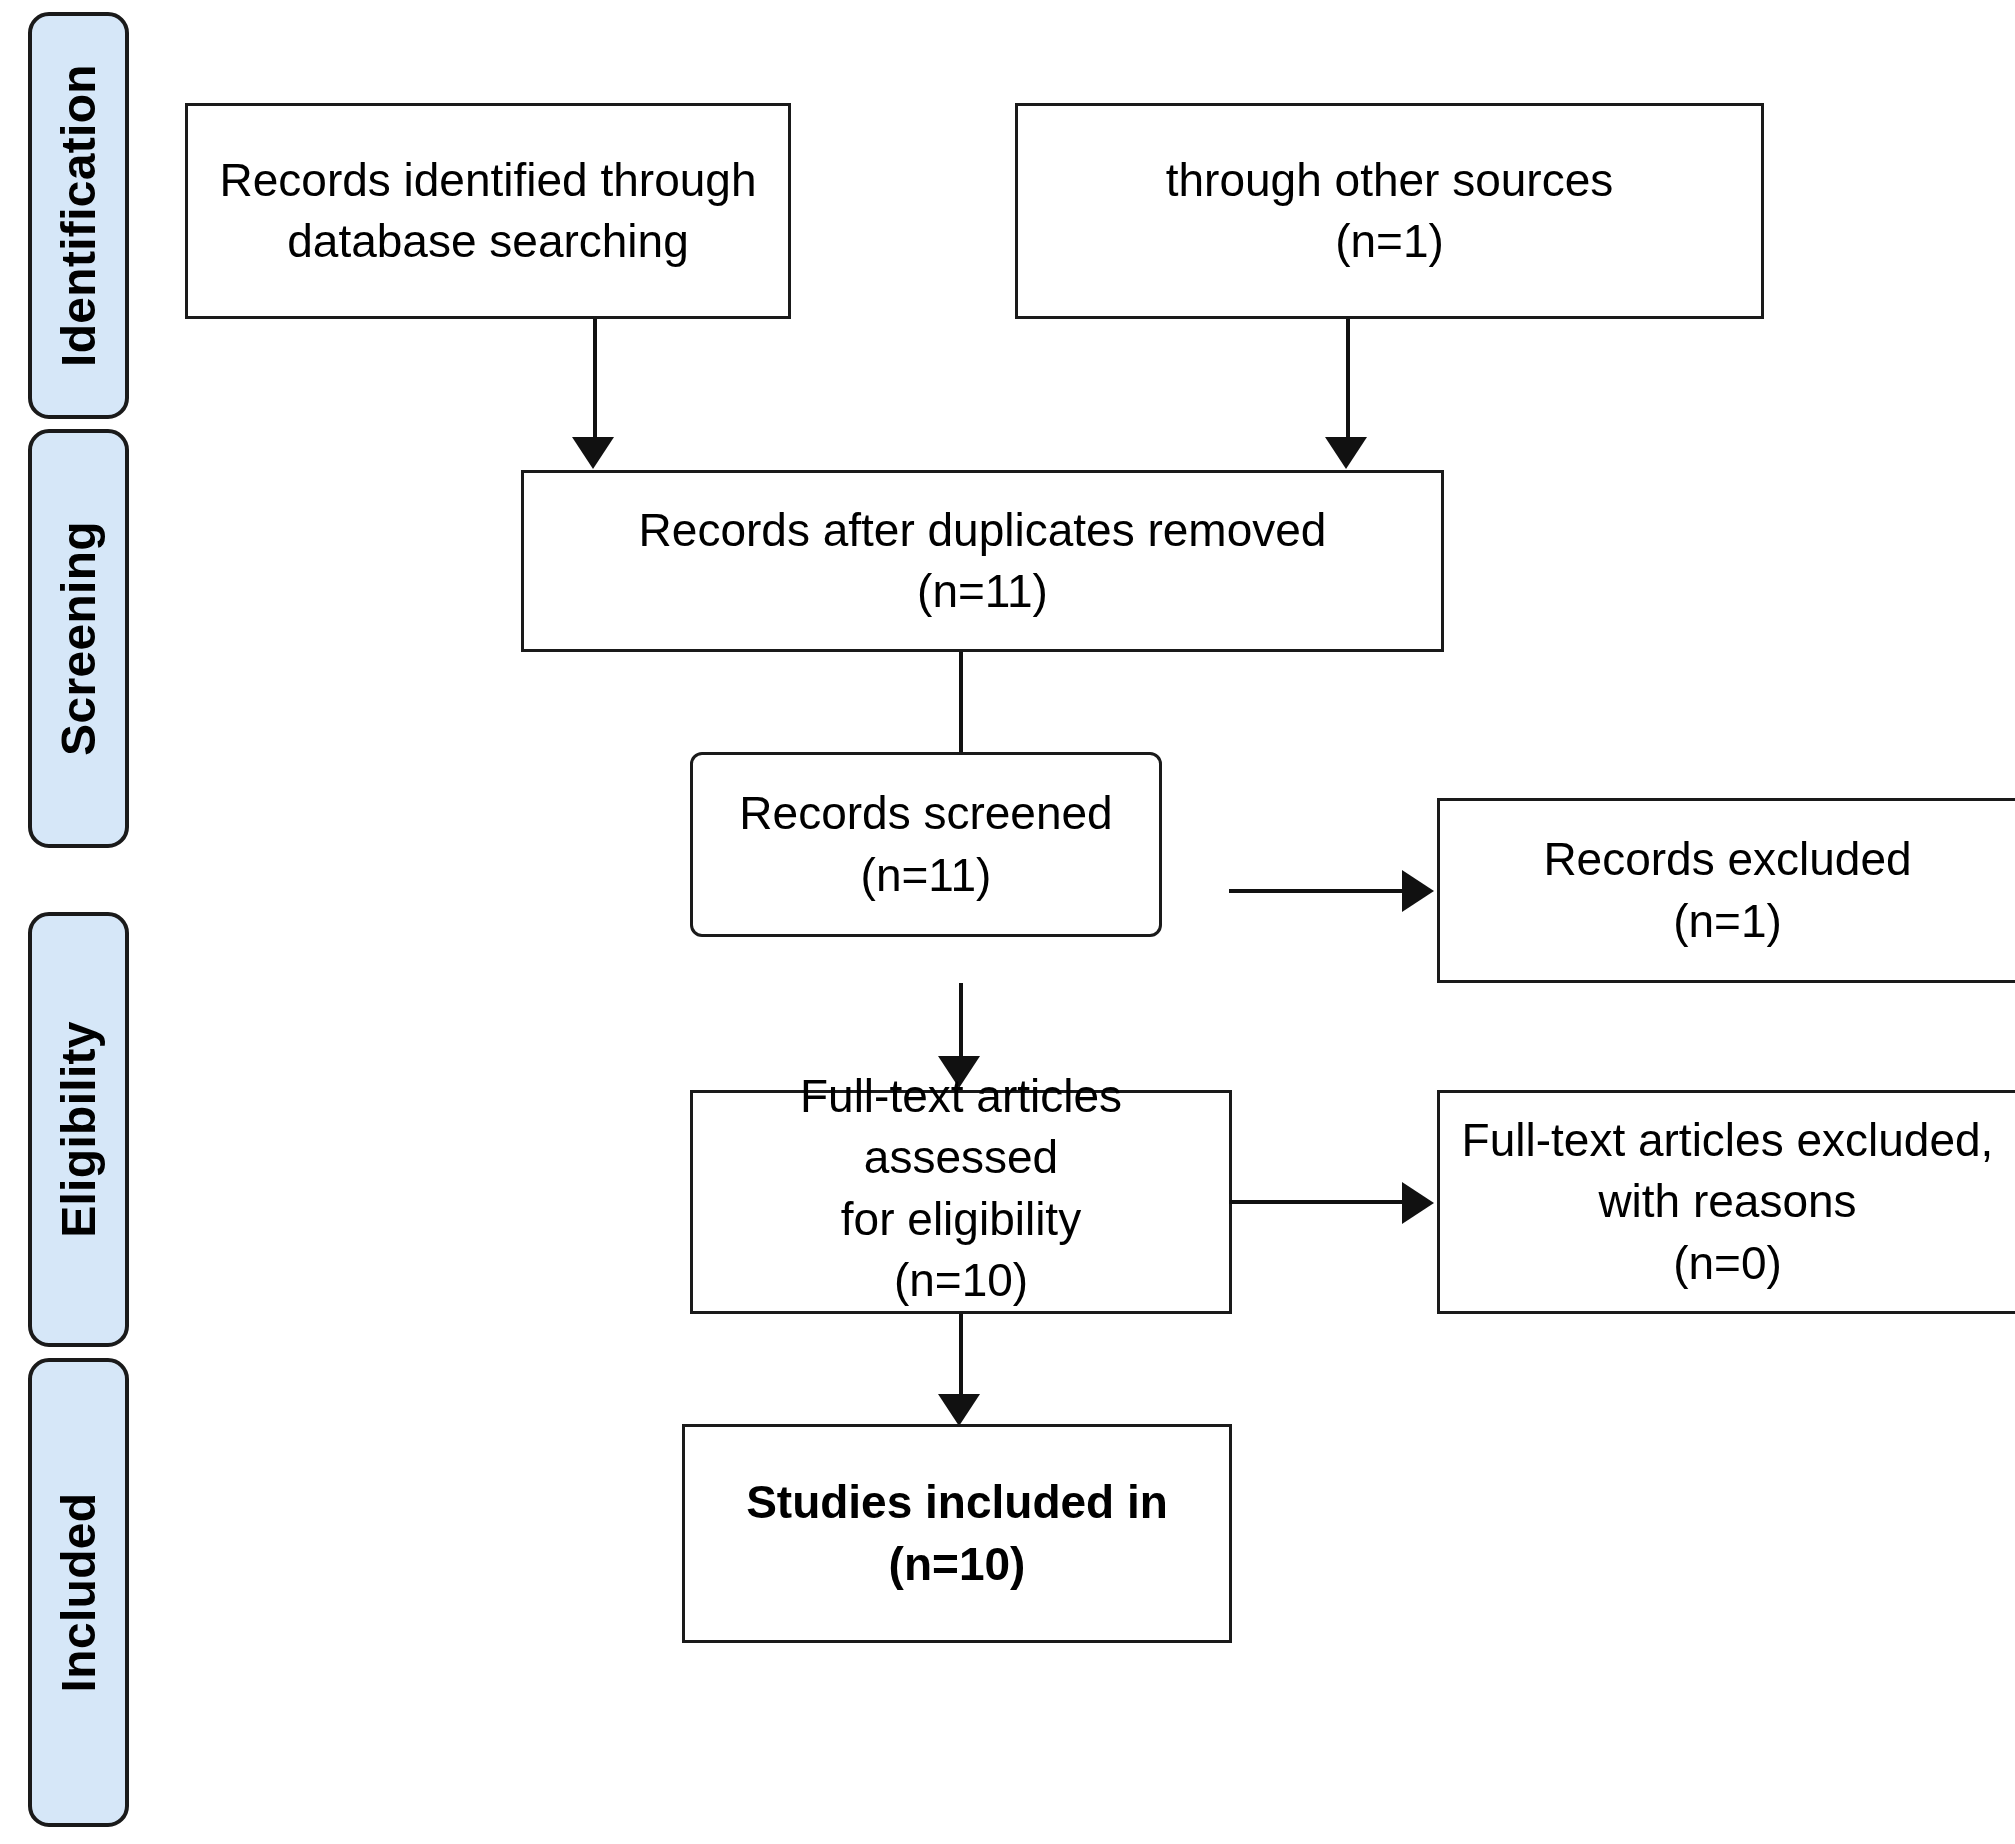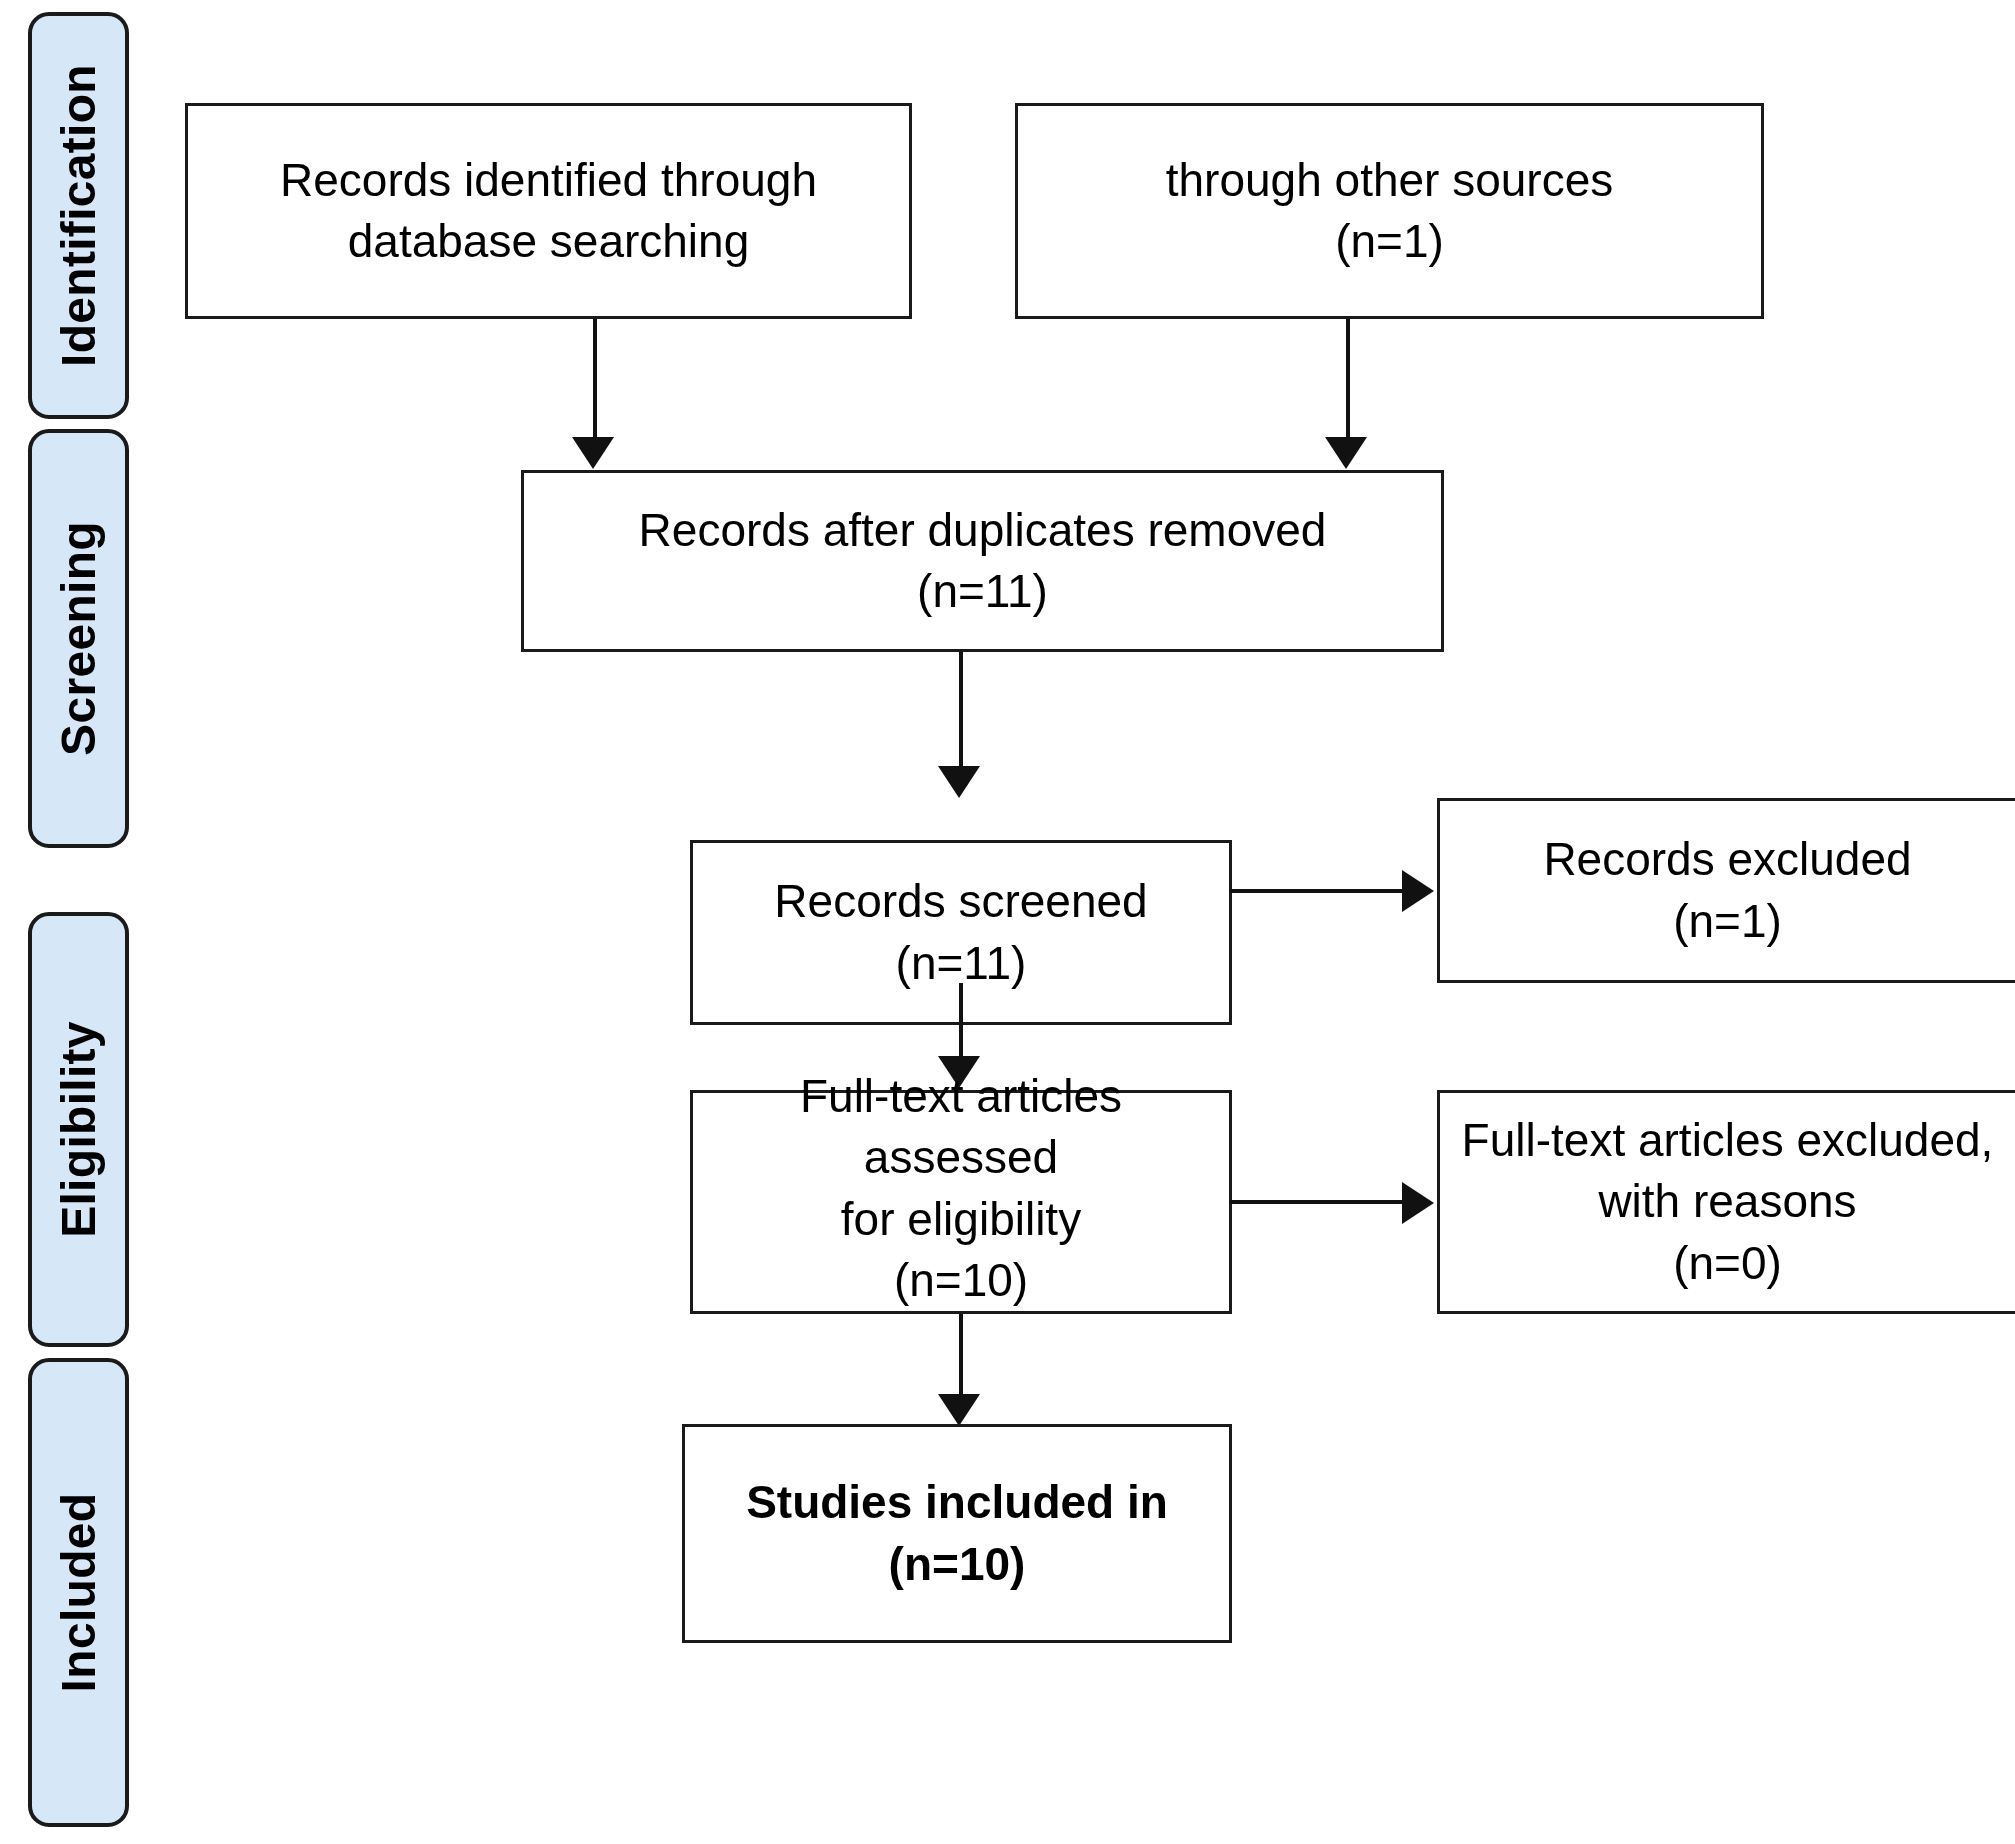--- a/index.html
+++ b/index.html
@@ -97,21 +97,21 @@
   </div>
 
   <div class="stage-box" style="left:28px; top:912px; width:101px; height:435px;">
     <span class="stage-label">Eligibility</span>
   </div>
 
   <div class="stage-box" style="left:28px; top:1358px; width:101px; height:469px;">
     <span class="stage-label">Included</span>
   </div>
 
-  <div class="flow-box" style="left:185px; top:103px; width:727px; height:216px;">
+  <div class="flow-box" style="left:185px; top:103px; width:606px; height:216px;">
     <div class="flow-text">
       <div>Records identified through</div>
       <div>database searching</div>
     </div>
   </div>
 
   <div class="flow-box" style="left:1015px; top:103px; width:749px; height:216px;">
     <div class="flow-text">
       <div>through other sources</div>
       <div>(n=1)</div>
@@ -127,21 +127,21 @@
   <div class="flow-box" style="left:509px; top:470px; width:923px; height:182px;margin-left:12px;">
     <div class="flow-text">
       <div>Records after duplicates removed</div>
       <div>(n=11)</div>
     </div>
   </div>
 
   <div class="vline" style="left:959px; top:652px; height:115px;"></div>
   <div class="arrow-down" style="left:938px; top:766px;"></div>
 
-  <div class="flow-box" style="left:690px; top:840px; width:542px; height:185px;">
+  <div class="flow-box" style="left:690px; top:752px; width:472px; height:185px;border-radius:12px;">
     <div class="flow-text">
       <div>Records screened</div>
       <div>(n=11)</div>
     </div>
   </div>
 
   <div class="flow-box" style="left:1437px; top:798px; width:581px; height:185px;">
     <div class="flow-text">
       <div>Records excluded</div>
       <div>(n=1)</div>

